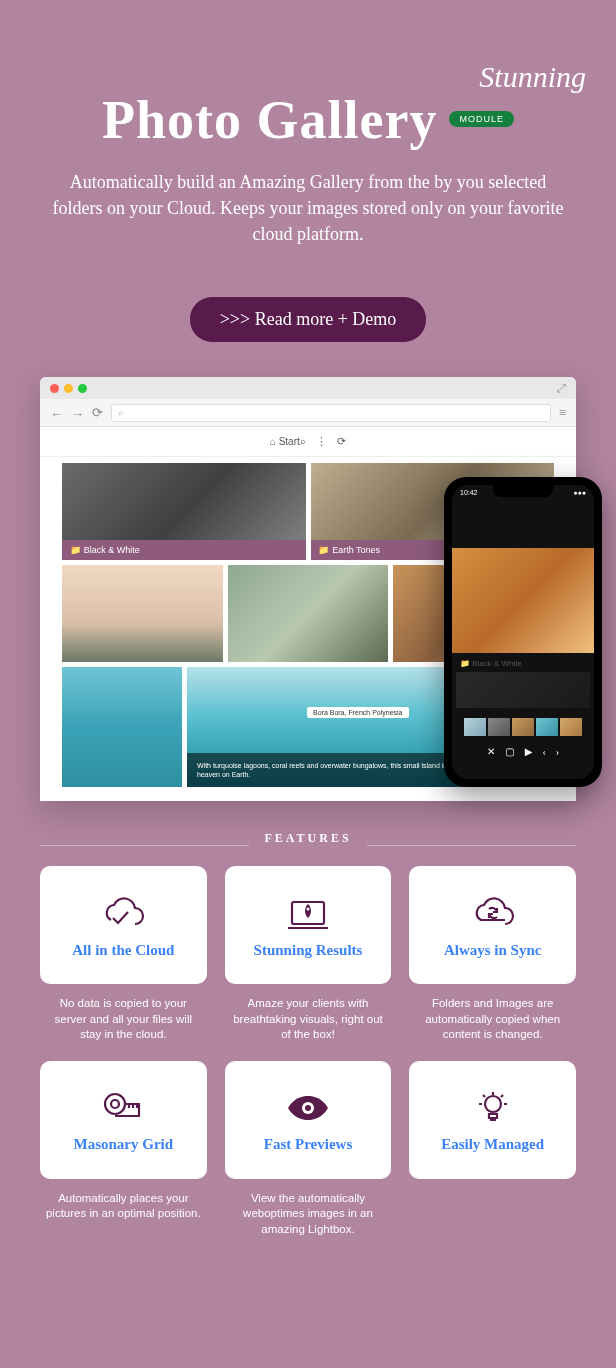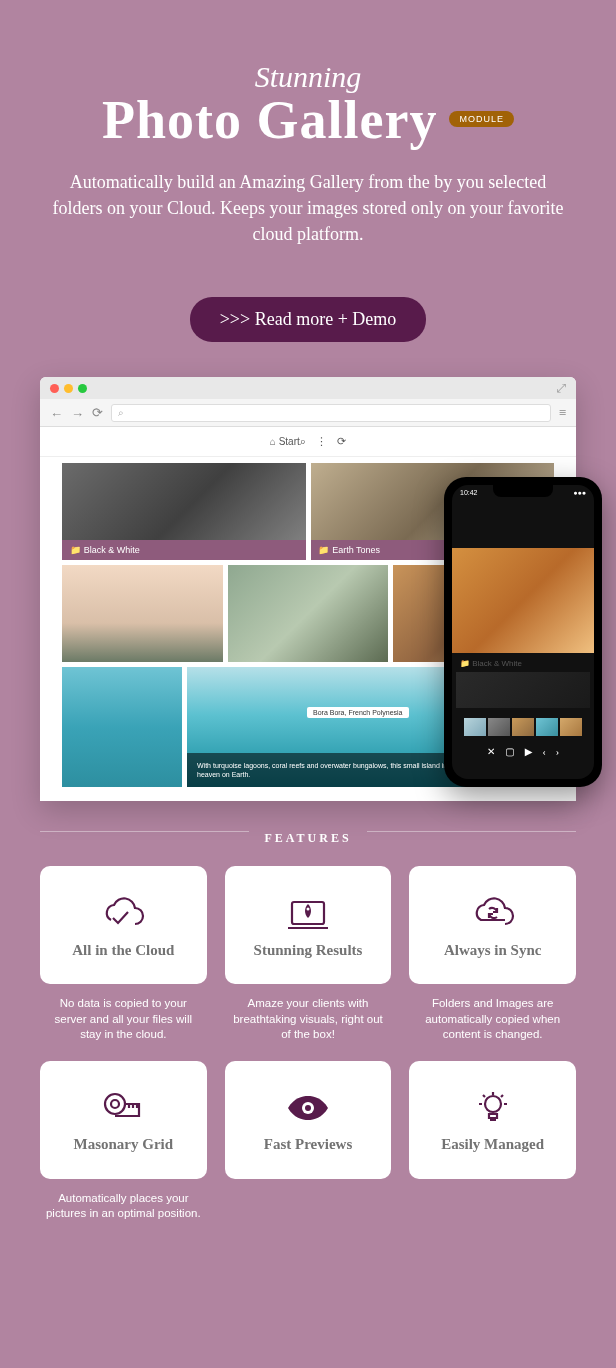--- a/index.html
+++ b/index.html
@@ -10,30 +10,31 @@
   color: #fff;
   padding-bottom: 40px;
 }
 .header { text-align: center; padding: 60px 30px 20px; }
 .subtitle {
   font-style: italic;
   font-size: 30px;
   font-weight: 300;
   margin-bottom: -5px;
   font-family: Georgia, serif;
+  text-align: right;
 }
 .title {
   font-size: 54px;
   font-weight: 900;
   letter-spacing: 1px;
   display: inline-block;
 }
 .badge {
   display: inline-block;
-  background: #a16207;
+  background: #15803d;
   border-radius: 10px;
   padding: 3px 10px;
   font-size: 9px;
   letter-spacing: 1px;
   vertical-align: middle;
   margin-left: 8px;
   position: relative;
   top: -15px;
   font-family: Arial, sans-serif;
 }
@@ -213,21 +214,21 @@
 }
 .phone-title {
   color: #555;
   font-size: 8px;
   text-align: left;
   padding: 6px 8px 0;
   font-family: Arial, sans-serif;
 }
 .features-header {
   display: flex;
-  align-items: flex-start;
+  align-items: flex-end;
   justify-content: center;
   margin: 30px 40px 20px;
   gap: 15px;
 }
 .features-line { flex: 1; height: 1px; background: rgba(255,255,255,0.4); }
 .features-label {
   font-size: 12px;
   letter-spacing: 3px;
   font-weight: bold;
 }
@@ -249,21 +250,21 @@
   min-height: 118px;
 }
 .feature-icon {
   width: 48px;
   height: 40px;
   color: #581b4b;
   margin-bottom: 8px;
 }
 .feature-icon svg { width: 100%; height: 100%; stroke: #581b4b; fill: none; stroke-width: 2.2; }
 .feature-title {
-  color: #737373;
+  color: #3b82f6;
   font-weight: bold;
   font-size: 15px;
 }
 .feature-desc {
   font-size: 11.5px;
   line-height: 1.35;
   margin-top: 12px;
   padding: 0 4px;
   font-family: Arial, sans-serif;
 }
@@ -461,20 +462,21 @@
     <div class="feature-card">
       <div class="feature-icon">
         <svg viewBox="0 0 48 36">
             <path d="M4 18c6-10 14-12 20-12s14 2 20 12c-6 10-14 12-20 12S10 28 4 18z" fill="#581b4b" stroke="none"></path>
             <circle cx="24" cy="18" r="6" fill="#fff" stroke="none"></circle>
             <circle cx="24" cy="18" r="3" fill="#581b4b" stroke="none"></circle>
           </svg>
       </div>
       <div class="feature-title">Fast Previews</div>
     </div>
+    <div class="feature-desc">View the automatically weboptimes images in an amazing Lightbox.</div>
   </div>
 
   <div class="feature-cell">
     <div class="feature-card">
       <div class="feature-icon">
         <svg viewBox="0 0 48 36">
             <circle cx="24" cy="14" r="8"></circle>
             <path d="M20 24h8v4h-8zM21 30h6"></path>
             <path d="M24 2v3M10 14h3M35 14h3M14 5l2 2M34 5l-2 2"></path>
           </svg>

